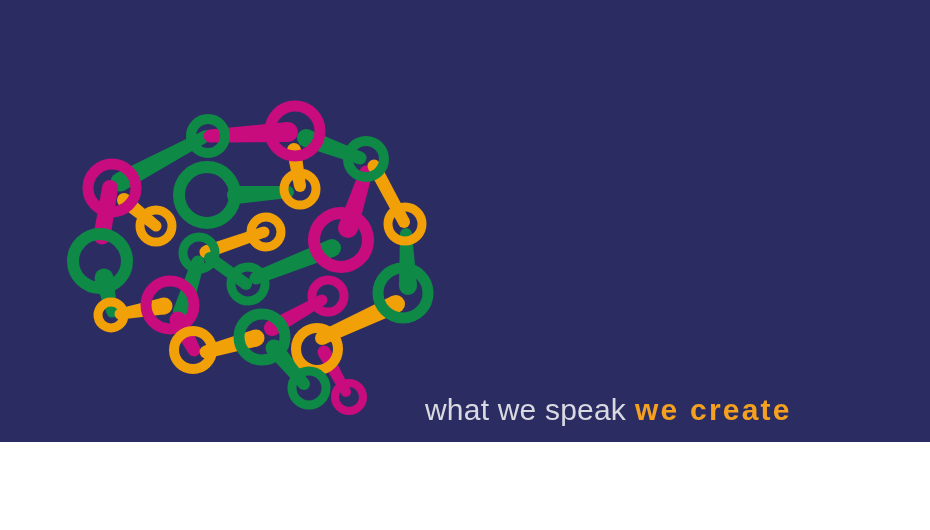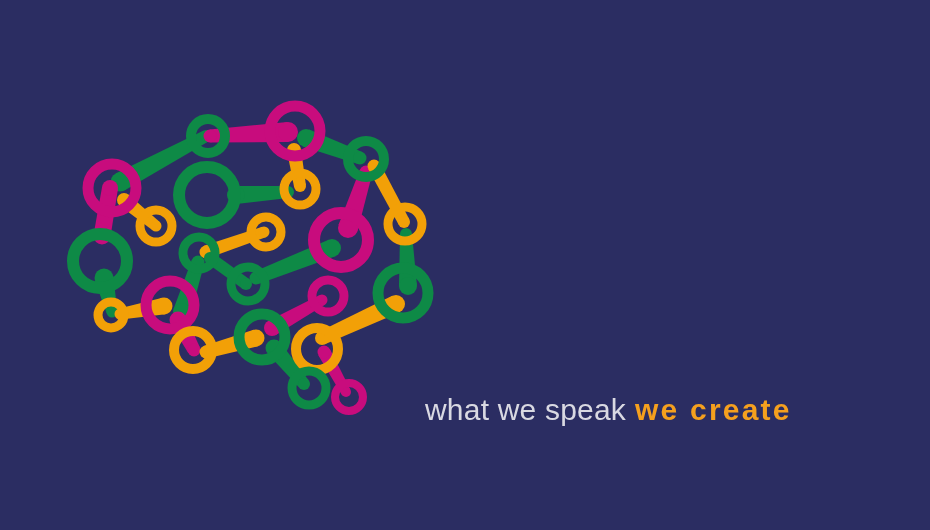--- a/index.html
+++ b/index.html
@@ -9,21 +9,21 @@
   }
   body {
     width: 930px;
     height: 530px;
     overflow: hidden;
     font-family: "Liberation Sans", sans-serif;
   }
   #slide {
     position: relative;
     width: 930px;
-    height: 530px;
+    height: 442px;
     background: #2b2d62;
   }
   #brain-logo {
     position: absolute;
     left: 60px;
     top: 100px;
     width: 380px;
     height: 330px;
   }
   #tagline {

